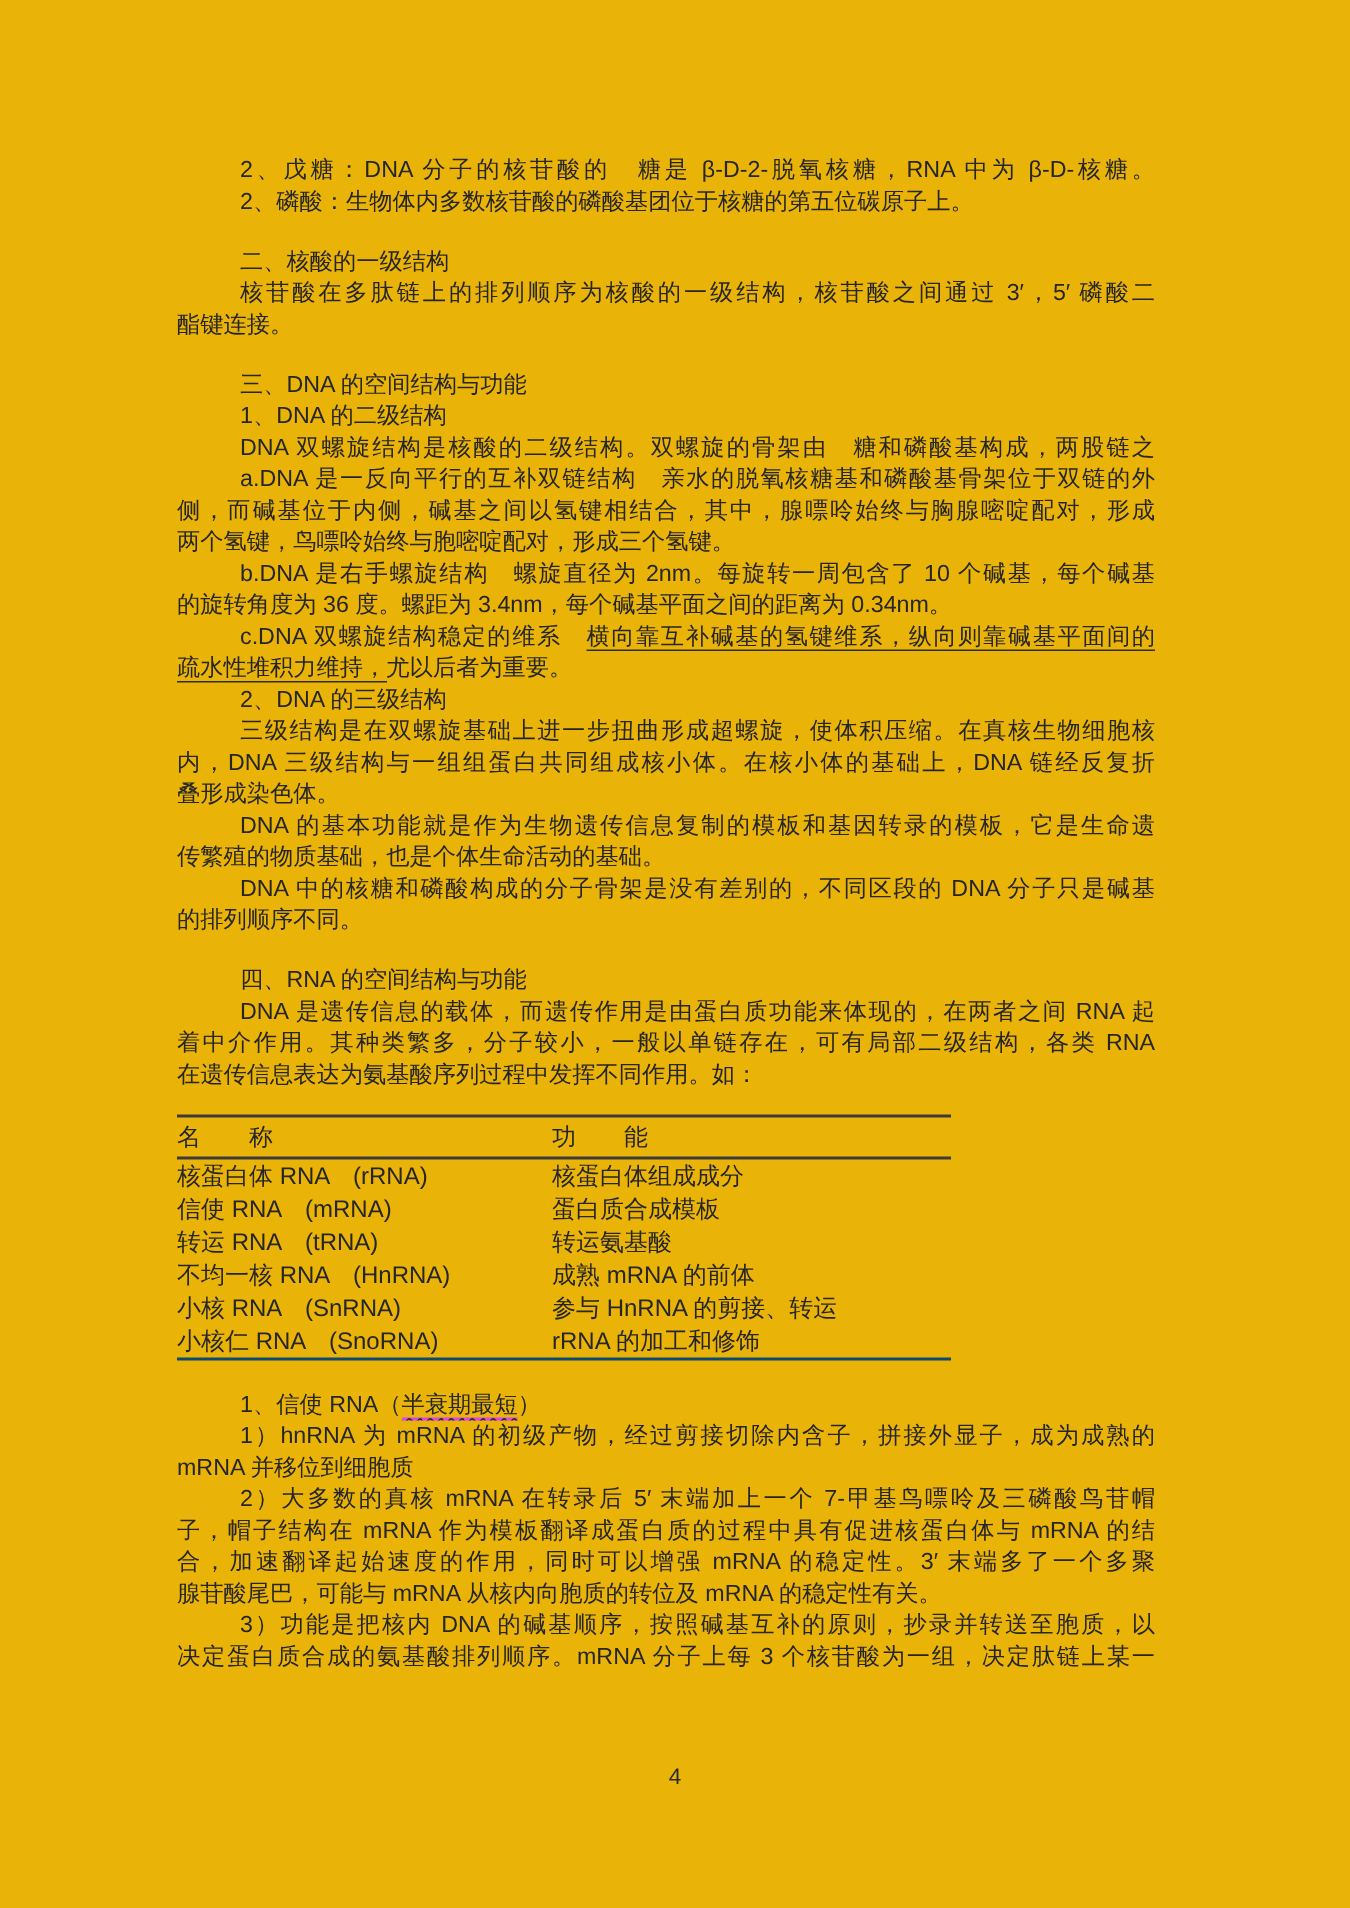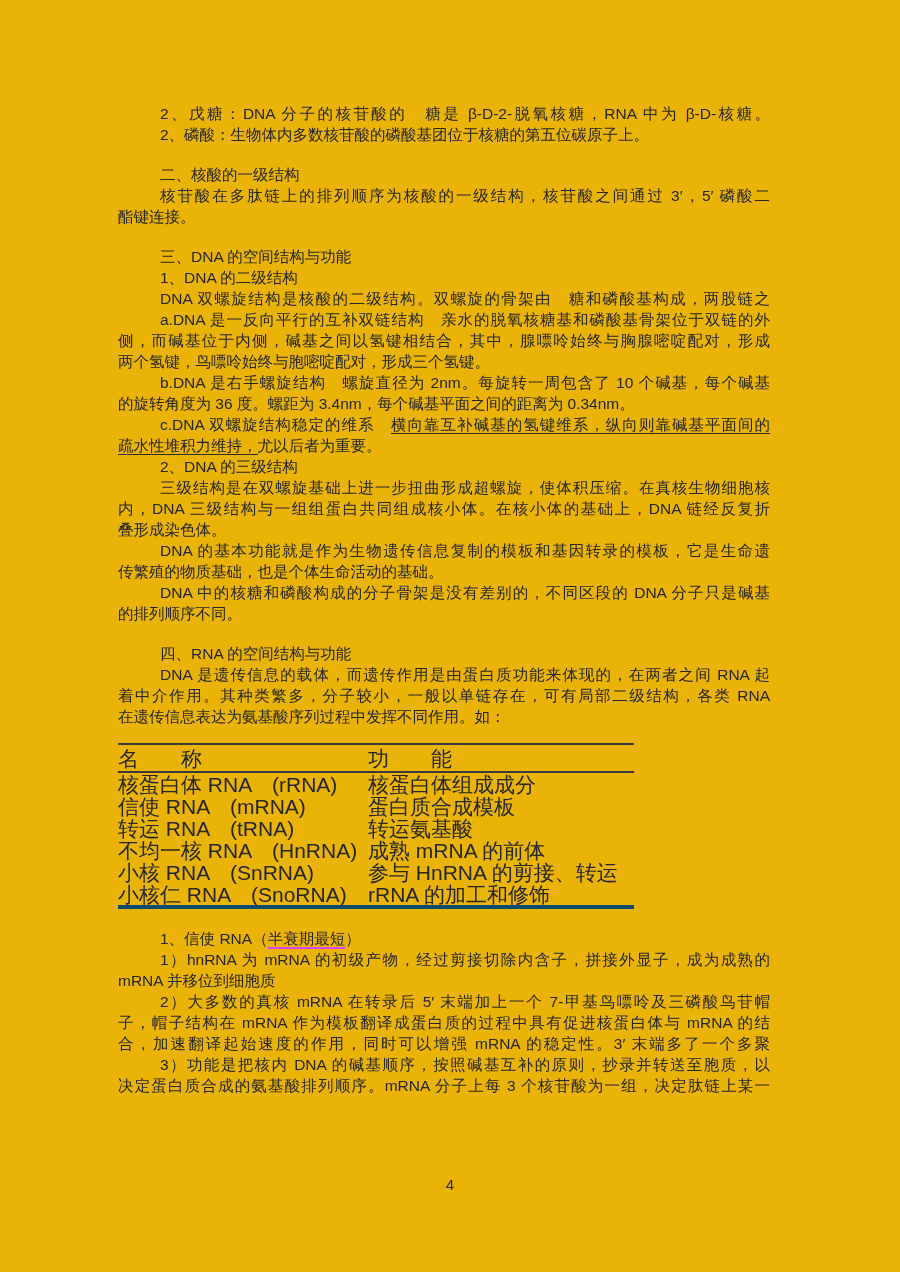--- a/index.html
+++ b/index.html
@@ -31,23 +31,23 @@
     border-bottom: 3px solid #d946ef;
     text-decoration-line: underline;
     text-decoration-style: wavy;
     text-decoration-thickness: 1px;
     text-underline-offset: 4px;
   }
   table.rna-table {
     border-collapse: collapse;
     width: 516px;
     margin: 16px 0 0 0;
-    font-size: 21px;
+    font-size: 16px;
     border-top: 2px solid #3b3b3b;
-    border-bottom: 4px solid #0c4a6e;
+    border-bottom: 2px solid #0c4a6e;
   }
   table.rna-table th {
     font-weight: normal;
     text-align: left;
     height: 26px;
     border-bottom: 2px solid #3b3b3b;
     padding: 0;
   }
   table.rna-table td { height: 22px; padding: 0; }
   th.col-name, td.col-name { width: 250px; }
@@ -144,19 +144,20 @@
     </table>
 
     <div class="blank"></div>
 
     <div class="ln ind"><span>1、信使 RNA（</span><span class="u-em">半衰期最短</span><span>）</span></div>
     <div class="ln ind j">1）hnRNA 为 mRNA 的初级产物，经过剪接切除内含子，拼接外显子，成为成熟的</div>
     <div class="ln">mRNA 并移位到细胞质</div>
     <div class="ln ind j">2）大多数的真核 mRNA 在转录后 5′ 末端加上一个 7-甲基鸟嘌呤及三磷酸鸟苷帽</div>
     <div class="ln j">子，帽子结构在 mRNA 作为模板翻译成蛋白质的过程中具有促进核蛋白体与 mRNA 的结</div>
     <div class="ln j">合，加速翻译起始速度的作用，同时可以增强 mRNA 的稳定性。3′ 末端多了一个多聚</div>
+    <div class="ln">腺苷酸尾巴，可能与 mRNA 从核内向胞质的转位及 mRNA 的稳定性有关。</div>
     <div class="ln ind j">3）功能是把核内 DNA 的碱基顺序，按照碱基互补的原则，抄录并转送至胞质，以</div>
     <div class="ln j">决定蛋白质合成的氨基酸排列顺序。mRNA 分子上每 3 个核苷酸为一组，决定肽链上某一</div>
 
   </div>
 
   <div class="pagenum">4</div>
 </div>
 
 </body></html>

